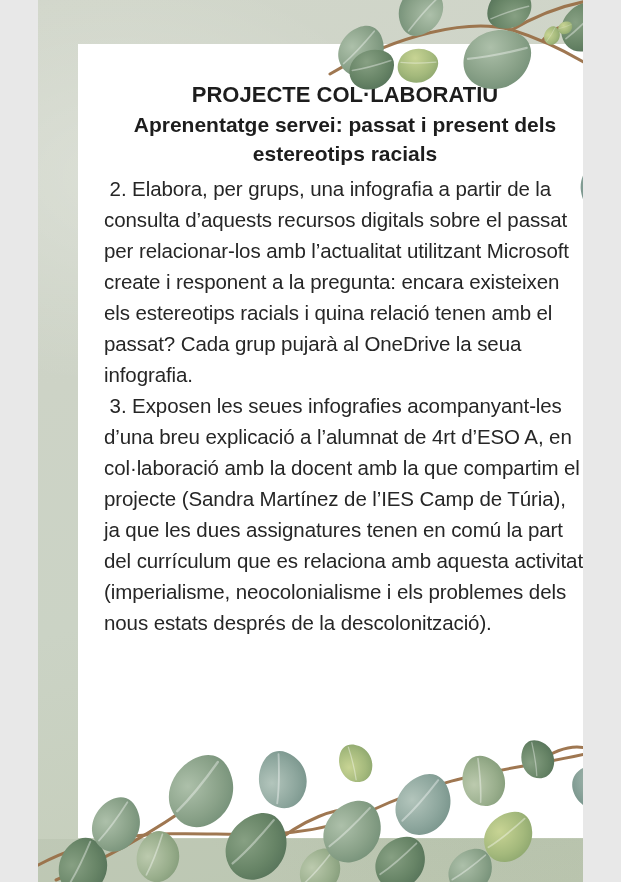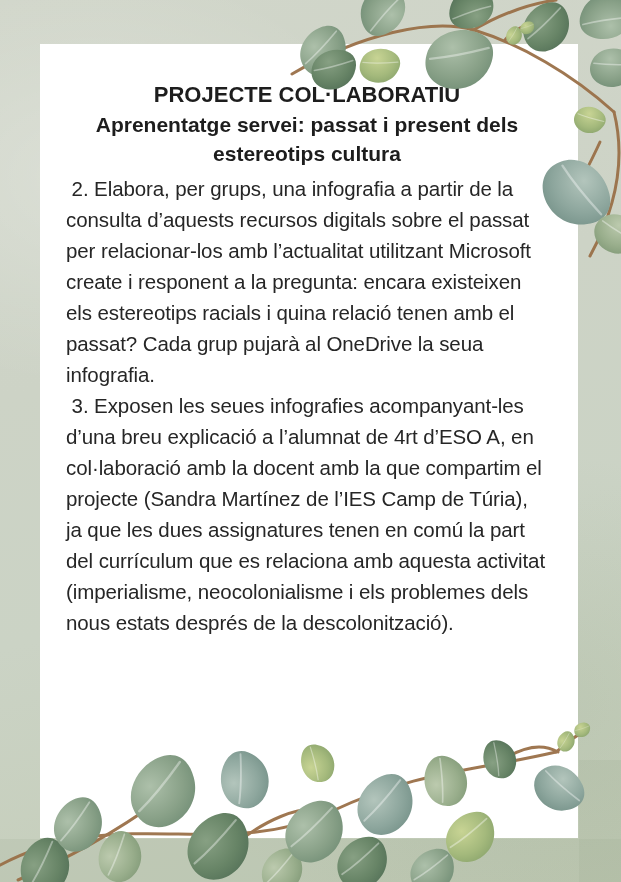--- a/index.html
+++ b/index.html
@@ -1,18 +1,18 @@
 <!DOCTYPE html>
 <html><head>
 <meta charset="utf-8">
 <style>
   html,body{margin:0;padding:0;background:#e8e8e8;}
   .canvas{
     position:relative;
-    width:621px;height:882px;
+    width:545px;height:882px;
     margin:0 auto;
     overflow:hidden;
     font-family:"Liberation Sans", sans-serif;
     background:
       radial-gradient(420px 300px at 15% 20%, rgba(255,255,255,0.25), rgba(255,255,255,0) 70%),
       radial-gradient(500px 360px at 85% 80%, rgba(150,170,140,0.22), rgba(150,170,140,0) 70%),
       linear-gradient(165deg,#d1d6ca 0%, #cdd3c6 38%, #cbd3c5 62%, #c3ccb7 100%);
   }
   .card{
     position:absolute;
@@ -54,21 +54,21 @@
     pointer-events:none;
   }
 </style>
 </head>
 <body>
 
 <div class="canvas">
 
   <div class="card">
     <h1 class="title">PROJECTE COL·LABORATIU</h1>
-    <h2 class="subtitle">Aprenentatge servei: passat i present dels estereotips cultura</h2>
+    <h2 class="subtitle">Aprenentatge servei: passat i present dels estereotips racials</h2>
     <div class="body-text">
       <p> 2. Elabora, per grups, una infografia a partir de la consulta d’aquests recursos digitals sobre el passat per relacionar-los amb l’actualitat utilitzant Microsoft create i responent a la pregunta: encara existeixen els estereotips racials i quina relació tenen amb el passat? Cada grup pujarà al OneDrive la seua infografia.</p>
       <p> 3. Exposen les seues infografies acompanyant-les d’una breu explicació a l’alumnat de 4rt d’ESO A, en col·laboració amb la docent amb la que compartim el projecte (Sandra Martínez de l’IES Camp de Túria), ja que les dues assignatures tenen en comú la part del currículum que es relaciona amb aquesta activitat (imperialisme, neocolonialisme i els problemes dels nous estats després de la descolonització).</p>
     </div>
   </div>
 
   <svg class="decor" width="621" height="882" viewBox="0 0 621 882" xmlns="http://www.w3.org/2000/svg">
     <defs>
       <radialGradient id="g1" cx="35%" cy="35%" r="80%">
         <stop offset="0%" stop-color="#adc0aa"></stop>

